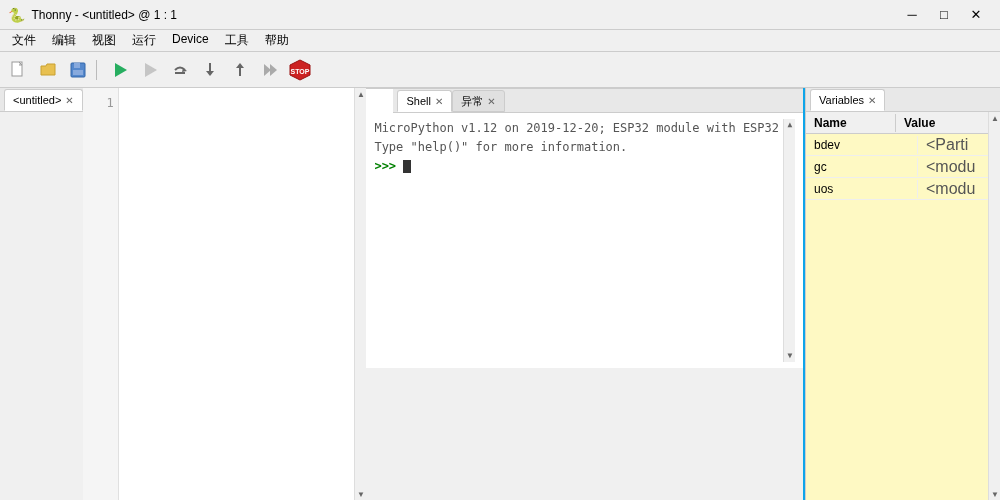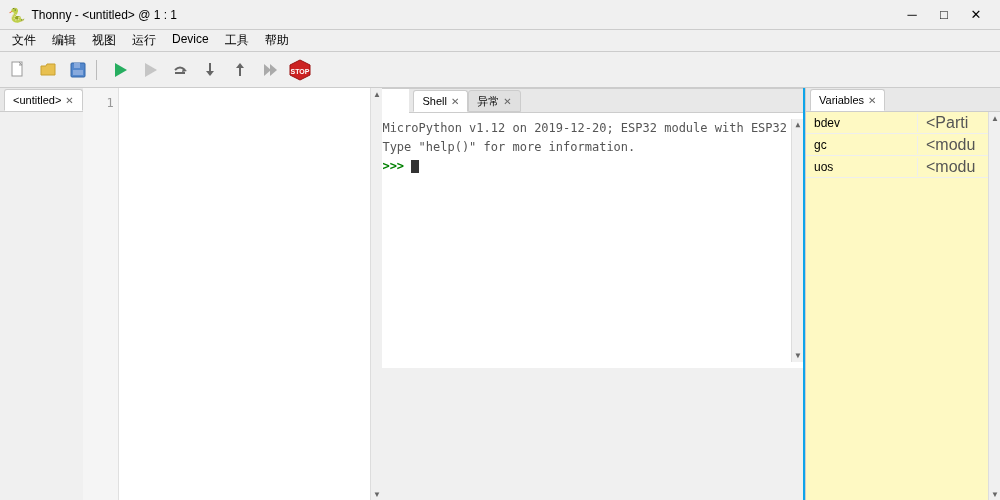--- a/index.html
+++ b/index.html
@@ -213,21 +213,21 @@
       display: flex;
       align-items: flex-end;
       padding-left: 4px;
       border-bottom: 1px solid #ccc;
       margin-left: 27px;
     }
 
     #shell-content {
       flex: 1;
       background: #fff;
-      padding: 6px 0;
+      padding: 6px 8px;
       font-family: Consolas, monospace;
       font-size: 12px;
       color: #333;
       line-height: 1.6;
       overflow: auto;
       display: flex;
       gap: 4px;
     }
     #shell-text-area {
       flex: 1;
@@ -486,20 +486,24 @@
 
   <div id="right-panel">
     <div id="variables-tab-bar">
       <div class="tab">
         <span>Variables</span>
         <span class="tab-close">✕</span>
       </div>
     </div>
     <div id="right-inner">
       <div id="variables-table">
+        <div id="variables-header">
+          <div class="var-col-name">Name</div>
+          <div class="var-col-value">Value</div>
+        </div>
         <div class="variables-row-area">
 
         <div class="var-row">
               <div class="var-name">bdev</div>
               <div class="var-value">&lt;Parti</div>
             </div>
             <div class="var-row">
               <div class="var-name">gc</div>
               <div class="var-value">&lt;modu</div>
             </div>

